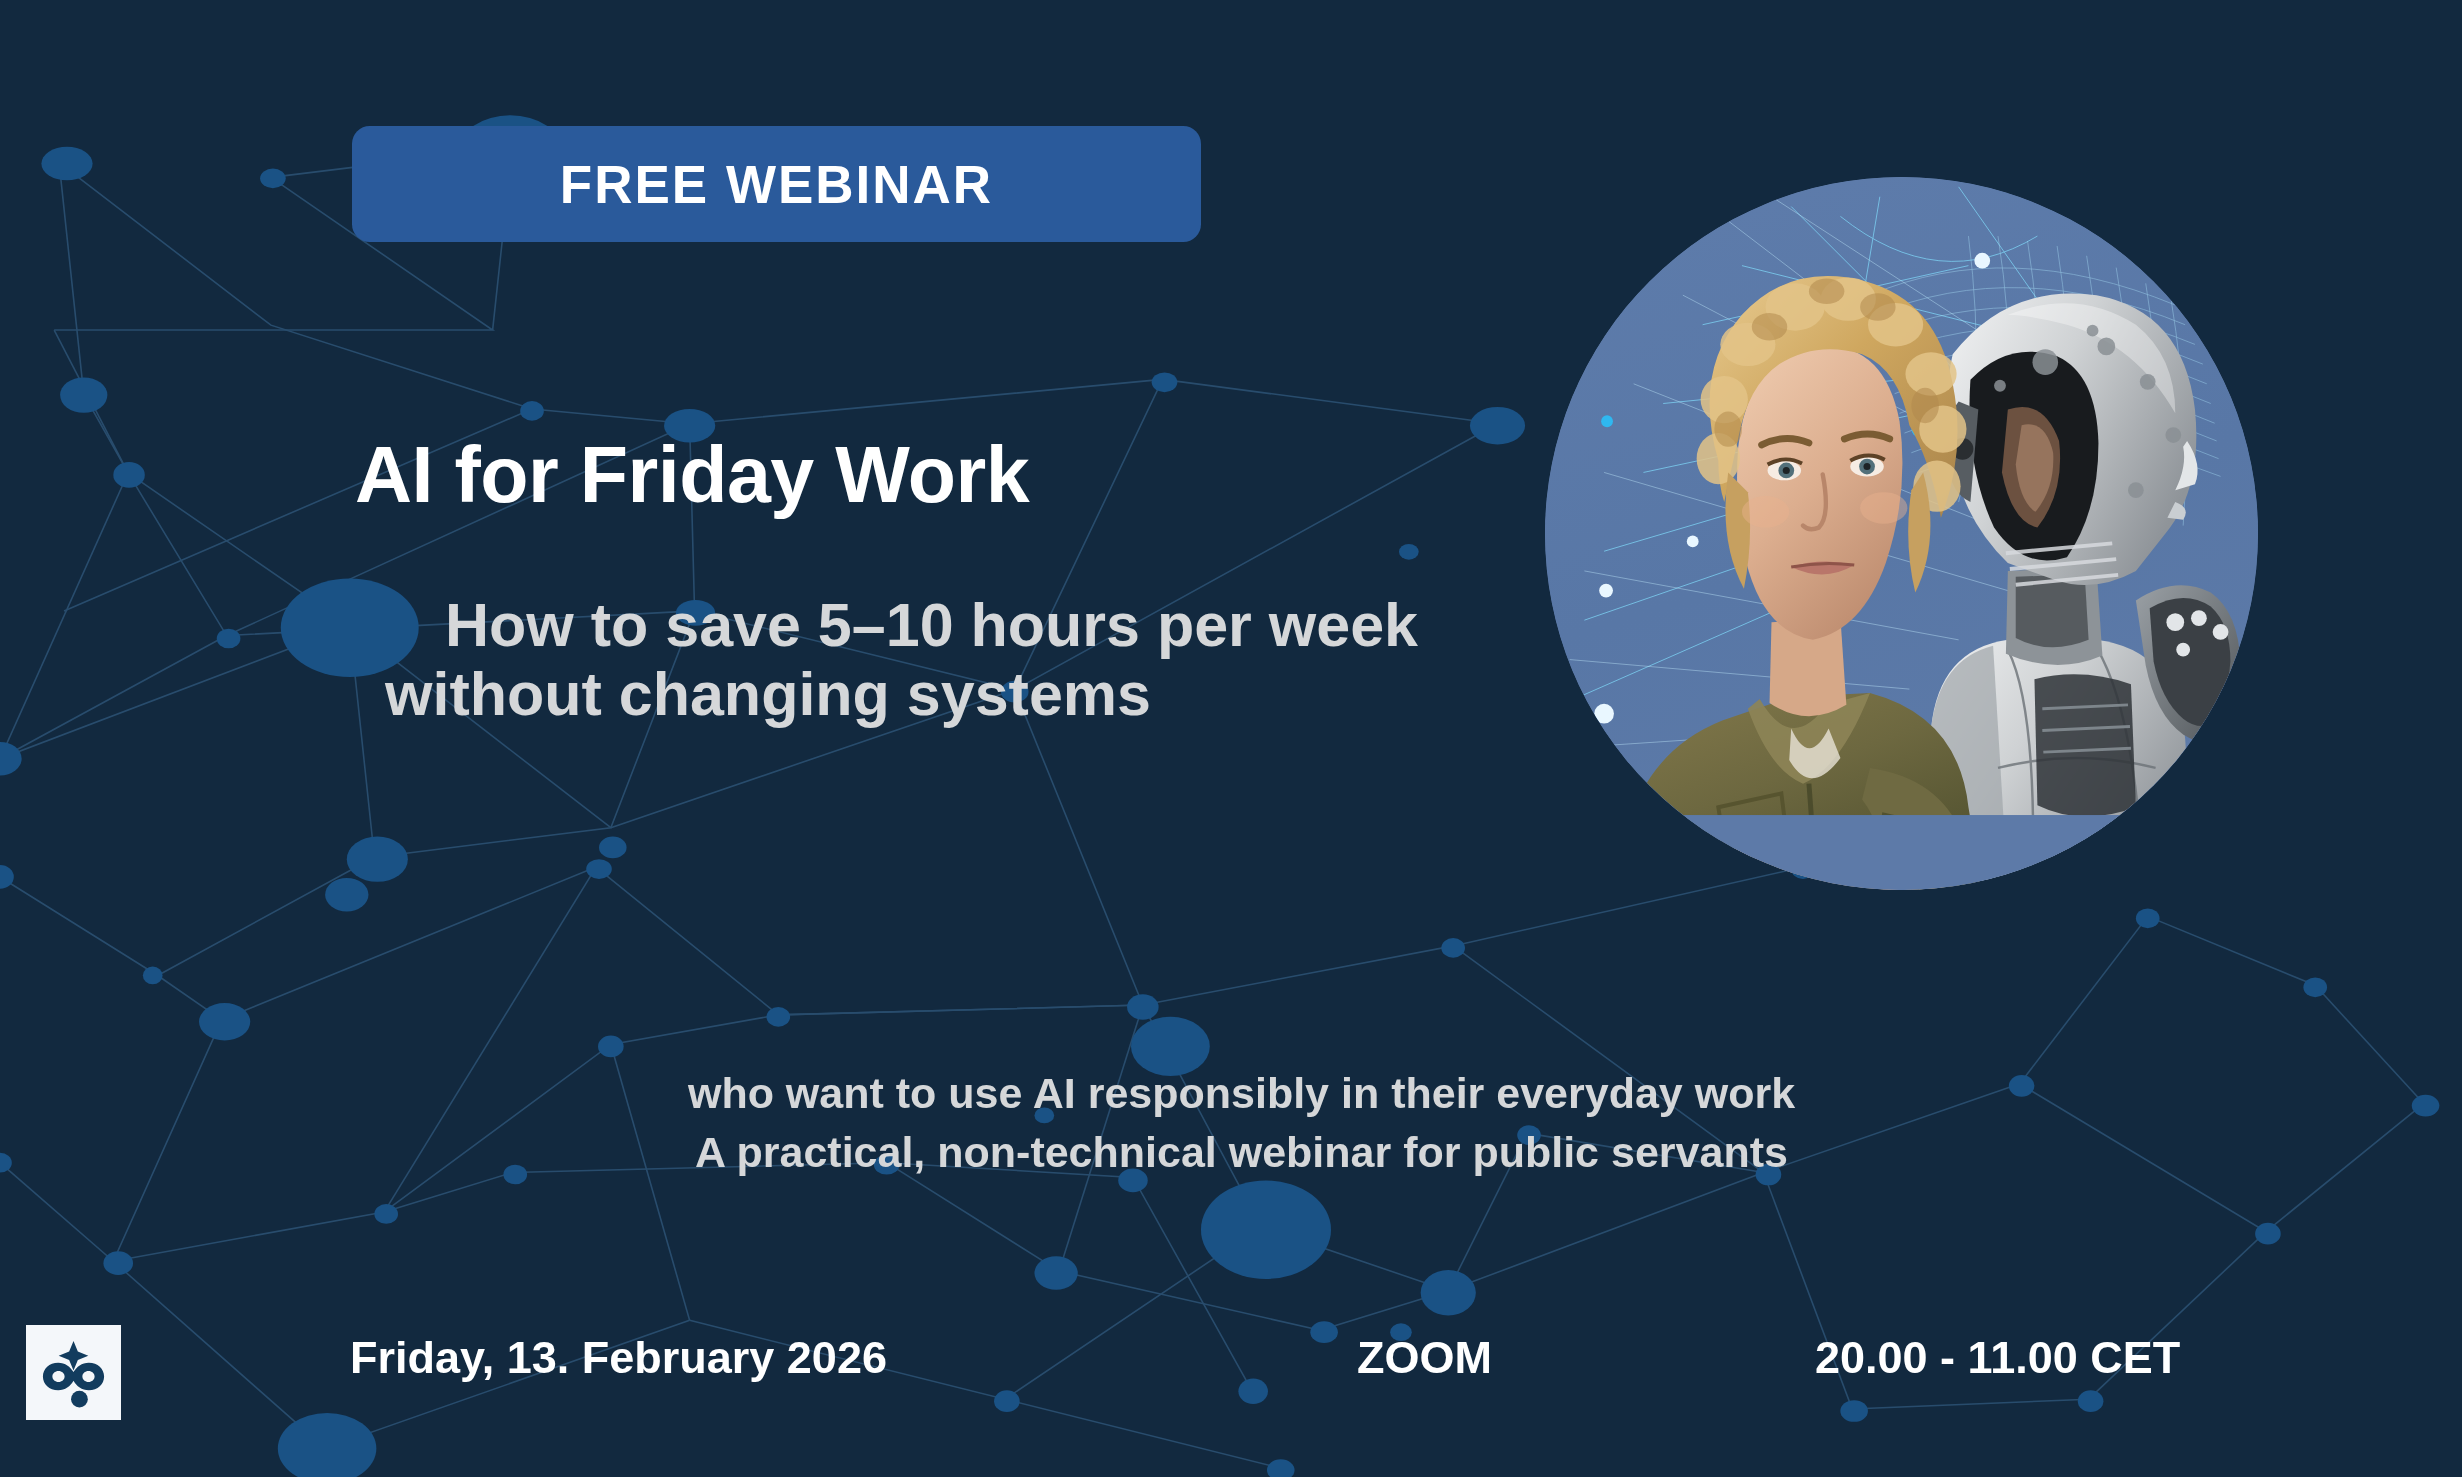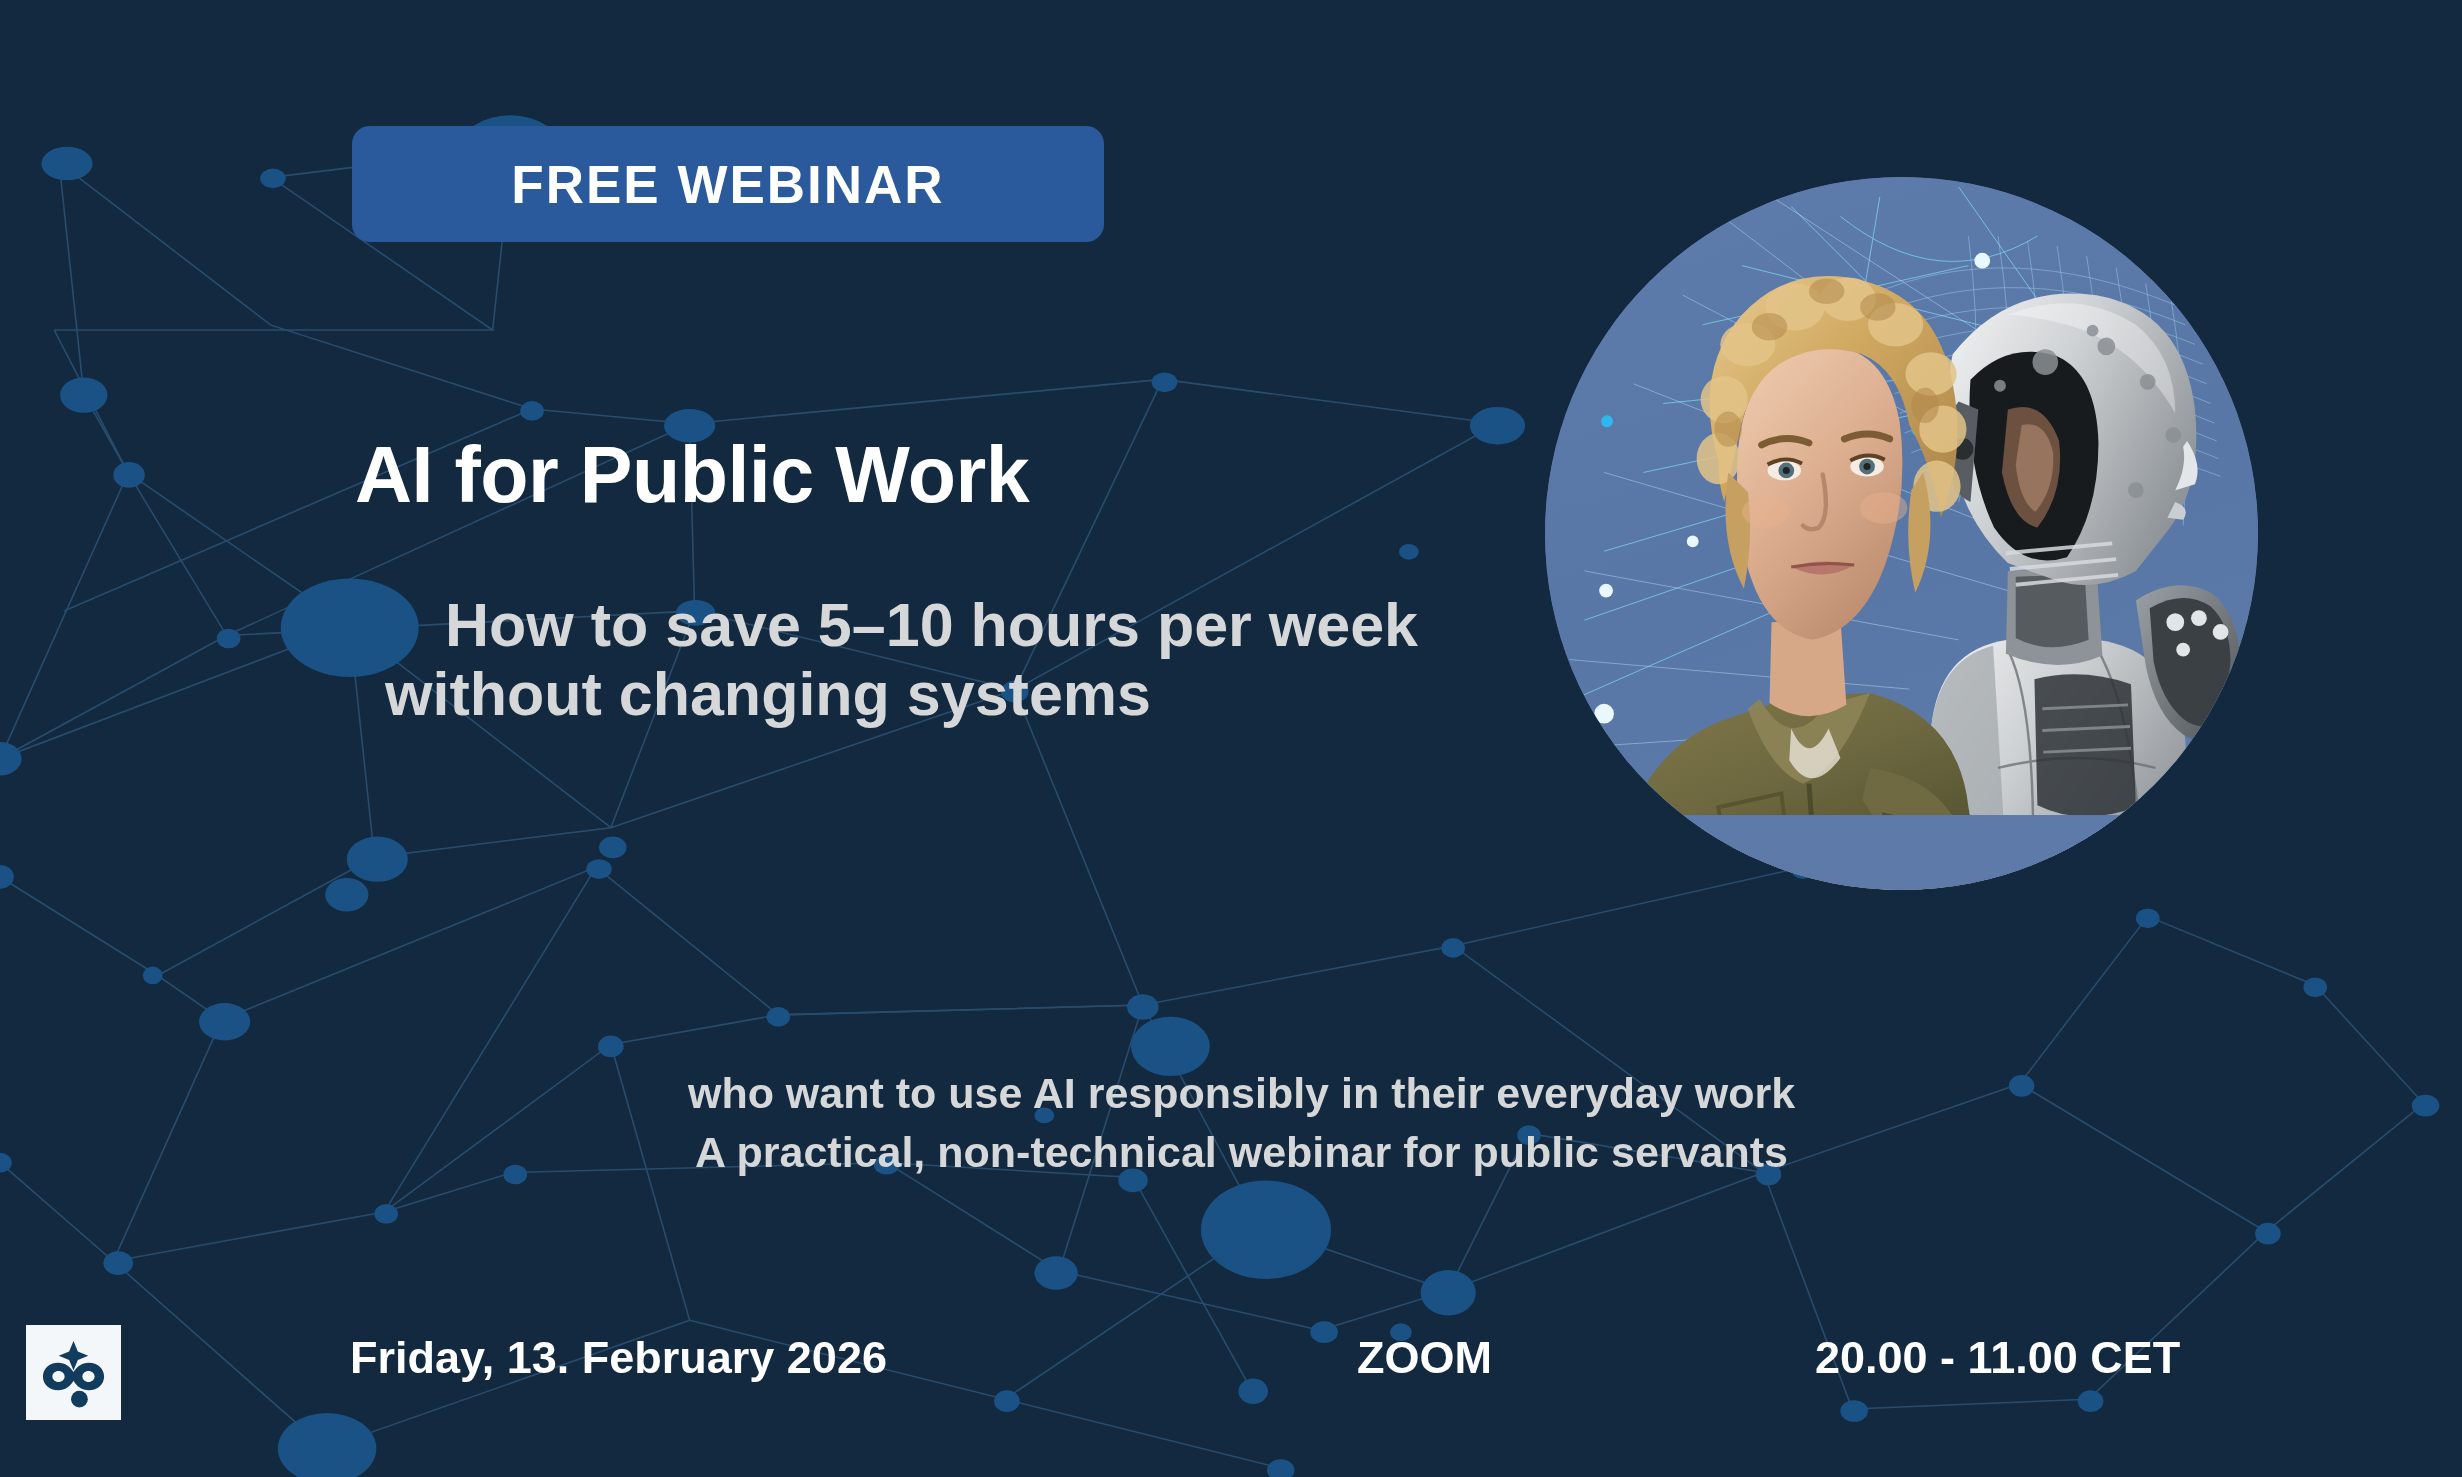--- a/index.html
+++ b/index.html
@@ -18,21 +18,21 @@
   
   .net-bg {
     position:absolute; inset:0;
     width:2463px; height:1478px;
     z-index:1;
   }
   
   .badge {
     position:absolute;
     left:352px; top:126px;
-    width:752px; height:116px;
+    width:849px; height:116px;
     background:#2a5a9b;
     border-radius:17.7px;
     display:flex; align-items:center; justify-content:center;
     z-index:5;
   }
   .badge-label {
     color:#ffffff;
     font-size:53px;
     font-weight:bold;
     letter-spacing:2px;
@@ -466,21 +466,21 @@
         <rect x="0" y="648" width="724" height="80" fill="#5d7aa8"></rect>
         <path d="M0 648 L724 648 L724 724 L0 724 Z" fill="#5d7aa8"></path>
       </g>
     </svg>
   </div>
 
   <div class="badge">
     <span class="badge-label">FREE WEBINAR</span>
   </div>
 
-  <h1 class="headline">AI for Public Work</h1>
+  <h1 class="headline">AI for Friday Work</h1>
 
   <div class="subtitle">
     <span class="line l1">How to save 5–10 hours per week</span>
     <span class="line">without changing systems</span>
   </div>
 
   <div class="description">
     <span class="line">who want to use AI responsibly in their everyday work</span>
     <span class="line">A practical, non-technical webinar for public servants</span>
   </div>

